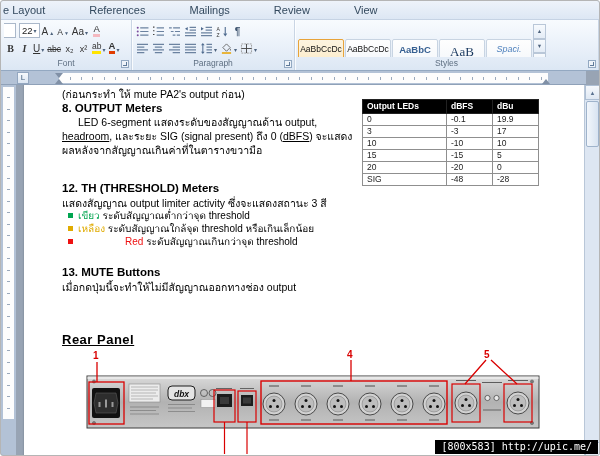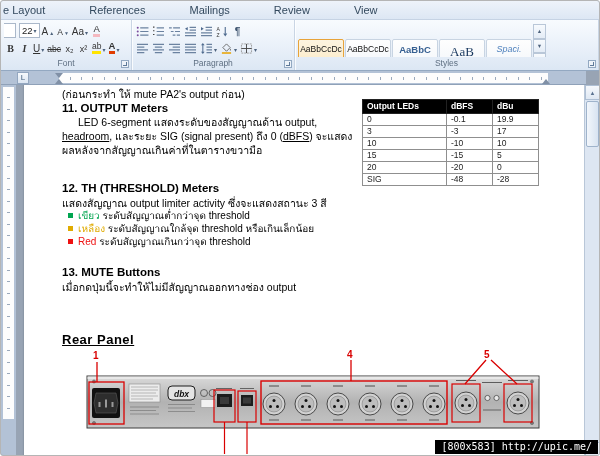--- a/index.html
+++ b/index.html
@@ -301,21 +301,21 @@
 
   <div class="v-ruler">
     <div class="v-band"></div>
   </div>
 
   <div class="doc-area">
     <div class="page">
 
       <div class="blk" style="top:2px">(ก่อนกระทำ ให้ mute PA2's output ก่อน)</div>
 
-      <div class="blk hsec" style="top:16px">11. OUTPUT Meters</div>
+      <div class="blk hsec" style="top:16px">8. OUTPUT Meters</div>
 
       <p class="blk p11"><span>LED 6-segment แสดงระดับของสัญญาณด้าน output, </span><span class="ul">headroom</span><span>, และระยะ SIG (signal present) ถึง 0 (</span><span class="ul">dBFS</span><span>) จะแสดงผลหลังจากสัญญาณเกินค่าที่ในตารางขวามือ</span></p>
 
       <table class="led-table">
         <thead>
           <tr>
             <th>Output LEDs</th>
             <th>dBFS</th>
             <th>dBu</th>
           </tr>
@@ -353,21 +353,21 @@
             </tr>
         </tbody>
       </table>
 
       <div class="blk hsec" style="top:96px">12. TH (THRESHOLD) Meters</div>
       <div class="blk" style="top:111px">แสดงสัญญาณ output limiter activity ซึ่งจะแสดงสถานะ 3 สี</div>
 
       <ul class="blk bul">
         <li><span class="dot" style="color: rgb(0, 165, 80);"></span><span style="color: rgb(0, 165, 80);">เขียว</span> <span>ระดับสัญญาณต่ำกว่าจุด threshold</span></li>
         <li><span class="dot" style="color: rgb(224, 171, 0);"></span><span style="color: rgb(224, 171, 0);">เหลือง</span> <span>ระดับสัญญาณใกล้จุด threshold หรือเกินเล็กน้อย</span></li>
-        <li><span class="dot" style="color: rgb(238, 17, 17);"></span><span style="color: rgb(238, 17, 17);">Red</span> <span>ระดับสัญญาณเกินกว่าจุด threshold</span></li>
+        <li><span class="dot" style="color: rgb(238, 17, 17);"></span><span style="color: rgb(238, 17, 17); margin-left: 47px;">Red</span> <span>ระดับสัญญาณเกินกว่าจุด threshold</span></li>
       </ul>
 
       <div class="blk hsec" style="top:180px">13. MUTE Buttons</div>
       <div class="blk" style="top:195px">เมื่อกดปุ่มนี้จะทำให้ไม่มีสัญญาณออกทางช่อง output</div>
 
       <div class="blk rearh" style="top:248px">Rear Panel</div>
 
       <figure class="rear-figure">
         <svg width="470" height="110" viewBox="0 0 470 110">
           <defs>

